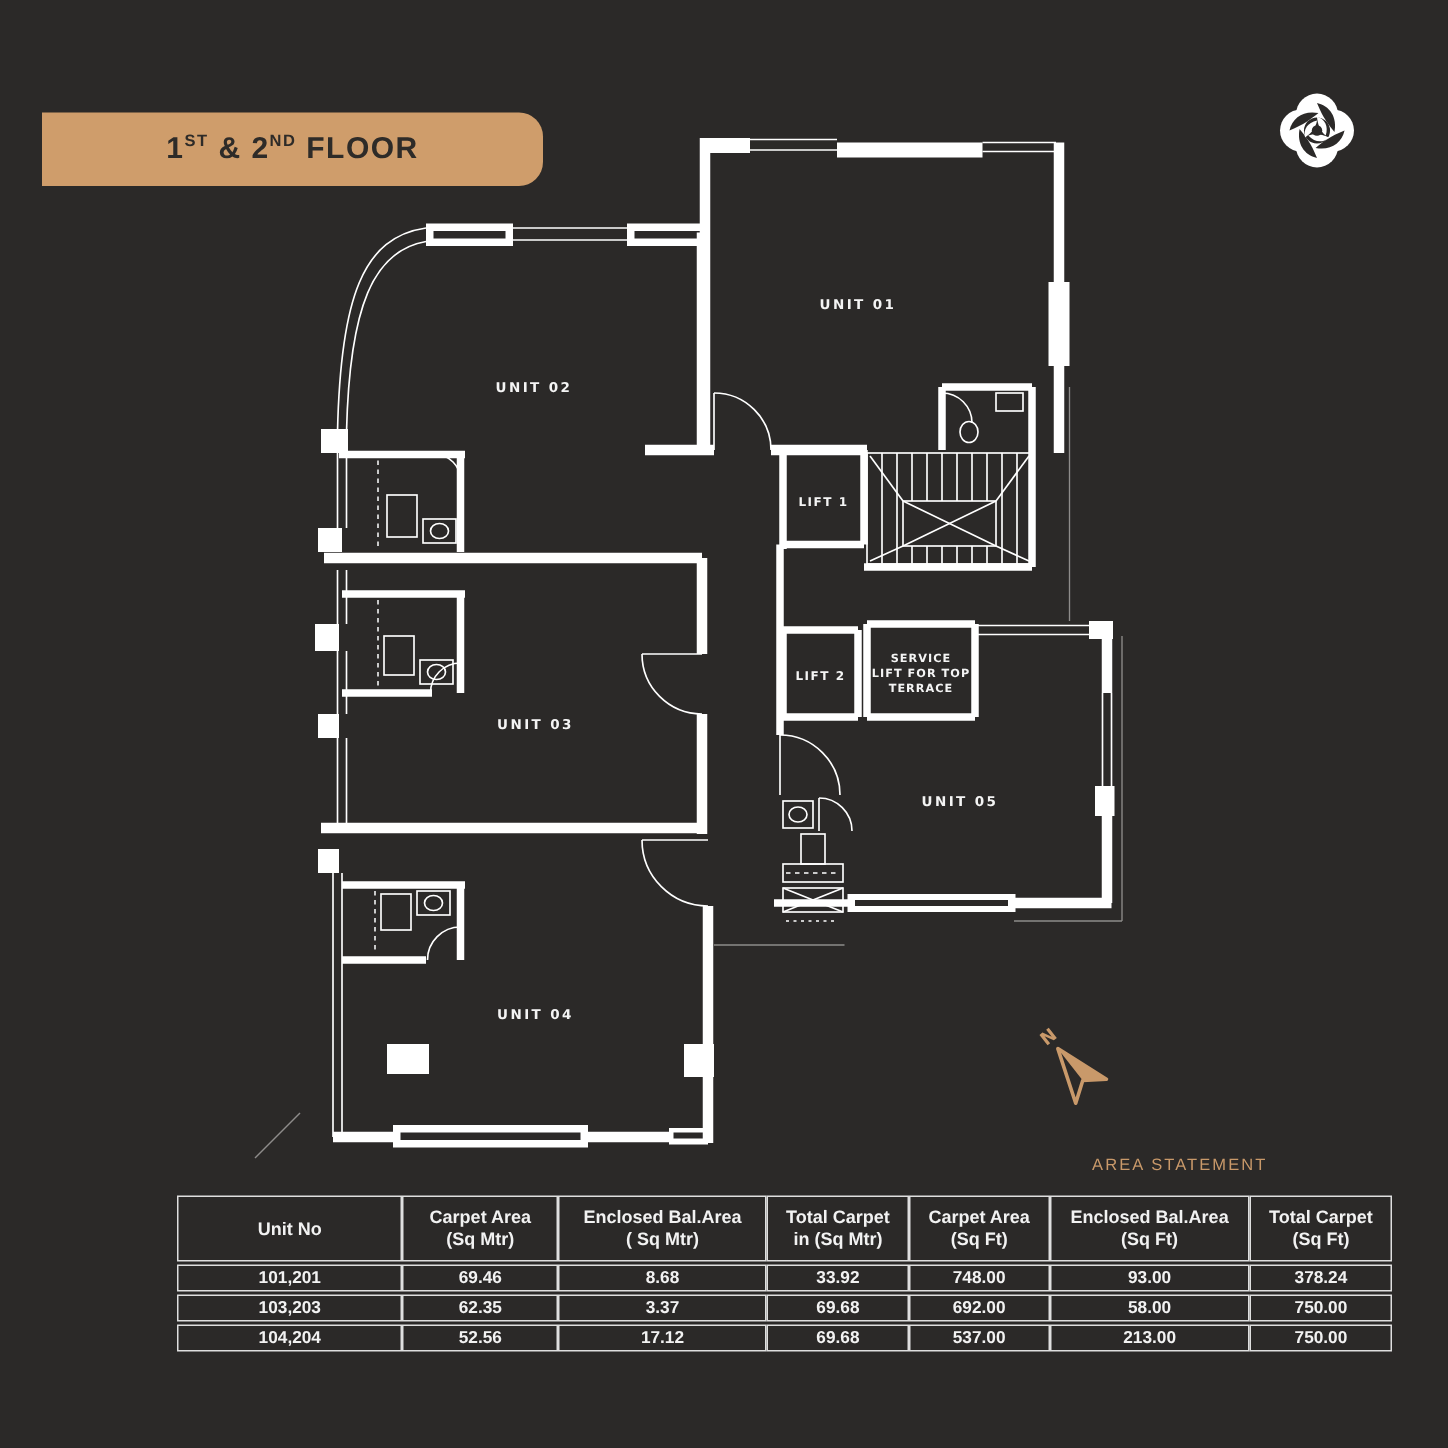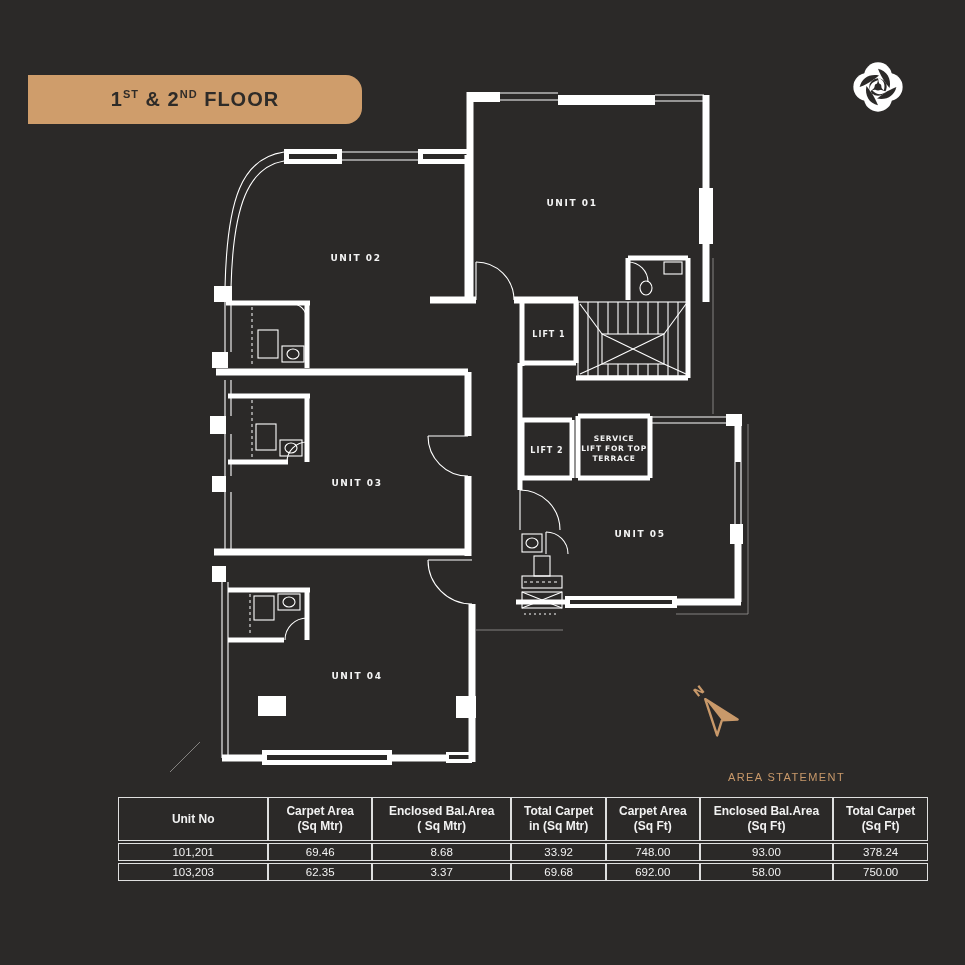--- a/index.html
+++ b/index.html
@@ -47,21 +47,21 @@
     color:#f2f2f2;table-layout:fixed;
   }
   table.area-table th, table.area-table td{
     border:1.3px solid #dfdfdf;text-align:center;vertical-align:middle;
     padding:0 2px;background:transparent;
   }
   table.area-table th{
     height:42px;font-size:12px;font-weight:bold;line-height:1.25;
   }
   table.area-table td{
-    height:16px;font-size:11.5px;font-weight:normal;
+    height:16px;font-size:11.5px;font-weight:bold;
   }
   .hl2{display:block;}
 </style>
 </head>
 <body>
 
 <div class="floor-badge">
   <span><span>1</span><sup>ST</sup><span> &amp; 2</span><sup>ND</sup><span> FLOOR</span></span>
 </div>
 
@@ -363,15 +363,24 @@
       </tr>
       <tr>
         <td>103,203</td>
         <td>62.35</td>
         <td>3.37</td>
         <td>69.68</td>
         <td>692.00</td>
         <td>58.00</td>
         <td>750.00</td>
       </tr>
+      <tr>
+        <td>104,204</td>
+        <td>52.56</td>
+        <td>17.12</td>
+        <td>69.68</td>
+        <td>537.00</td>
+        <td>213.00</td>
+        <td>750.00</td>
+      </tr>
     </tbody>
   </table>
 </div>
 
 </body></html>

